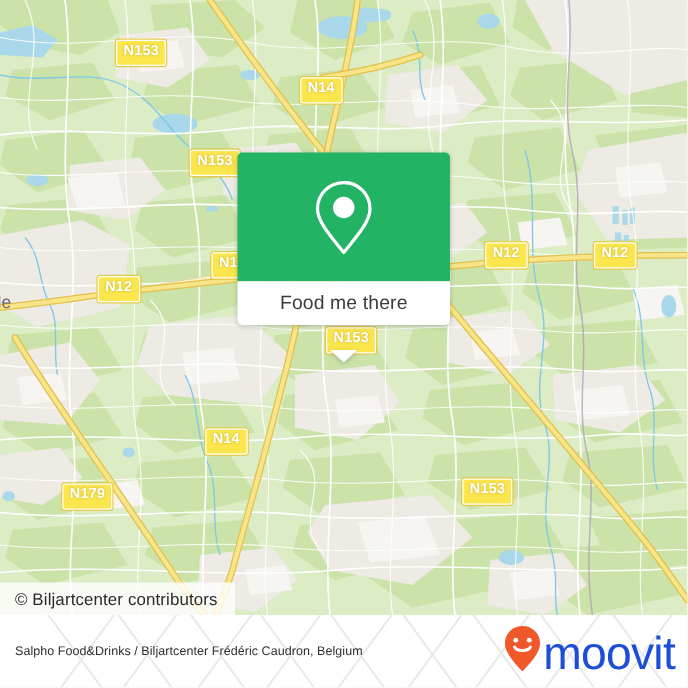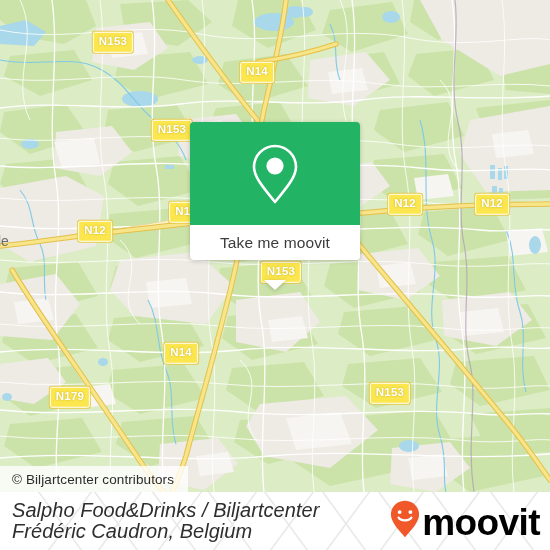--- a/index.html
+++ b/index.html
@@ -88,39 +88,38 @@
     opacity:1;
   }
   #footer-inner {
     position:relative;
     height:58px;
     display:flex; align-items:center;
     padding:0 10px 0 12px;
   }
   #footer-title {
     flex:1 1 auto;
-    font-size:20px;
+    font-size:10px;
     line-height:21px;
     color:#2e2e2e;
     letter-spacing:.05px;
     padding-right:4px;
     max-width:392px;
-    font-style:italic;
   }
   #logo {
     flex:0 0 auto;
     display:flex; align-items:center;
     gap:2px;
   }
   #logo-word {
     font-size:37px;
     line-height:37px;
-    color:#000000;
+    color:#1d4ed8;
     letter-spacing:-0.6px;
-    font-weight:700;
+    font-weight:400;
     position:relative;
     top:1px;
   }
 </style>
 </head>
 <body>
 
 <div id="app">
 
   <div id="map">
@@ -349,21 +348,21 @@
 
   <div id="card">
     <div id="card-head">
       <span>
         <svg width="48" height="62" viewBox="0 0 48 62" xmlns="http://www.w3.org/2000/svg">
           <path d="M24 3 C12.4 3 3 12.4 3 24 C3 33 10 42 24 59 C38 42 45 33 45 24 C45 12.4 35.6 3 24 3 Z" fill="none" stroke="#ffffff" stroke-width="2.6" stroke-linejoin="round"></path>
           <circle cx="24" cy="23" r="8.6" fill="#ffffff"></circle>
         </svg>
       </span>
     </div>
-    <div id="card-btn">Take me moovit</div>
+    <div id="card-btn">Food me there</div>
     <div id="card-tail"></div>
   </div>
 
   <div id="footer">
     <svg id="footer-watermark" viewBox="0 0 550 58" xmlns="http://www.w3.org/2000/svg">
       <g stroke="#e9e9ea" stroke-width="1.6" fill="none">
         <path d="M40,70 L100,-12"></path>
           <path d="M90,70 L150,-12"></path>
         <path d="M150,70 L210,-12"></path>
           <path d="M205,70 L265,-12"></path>

